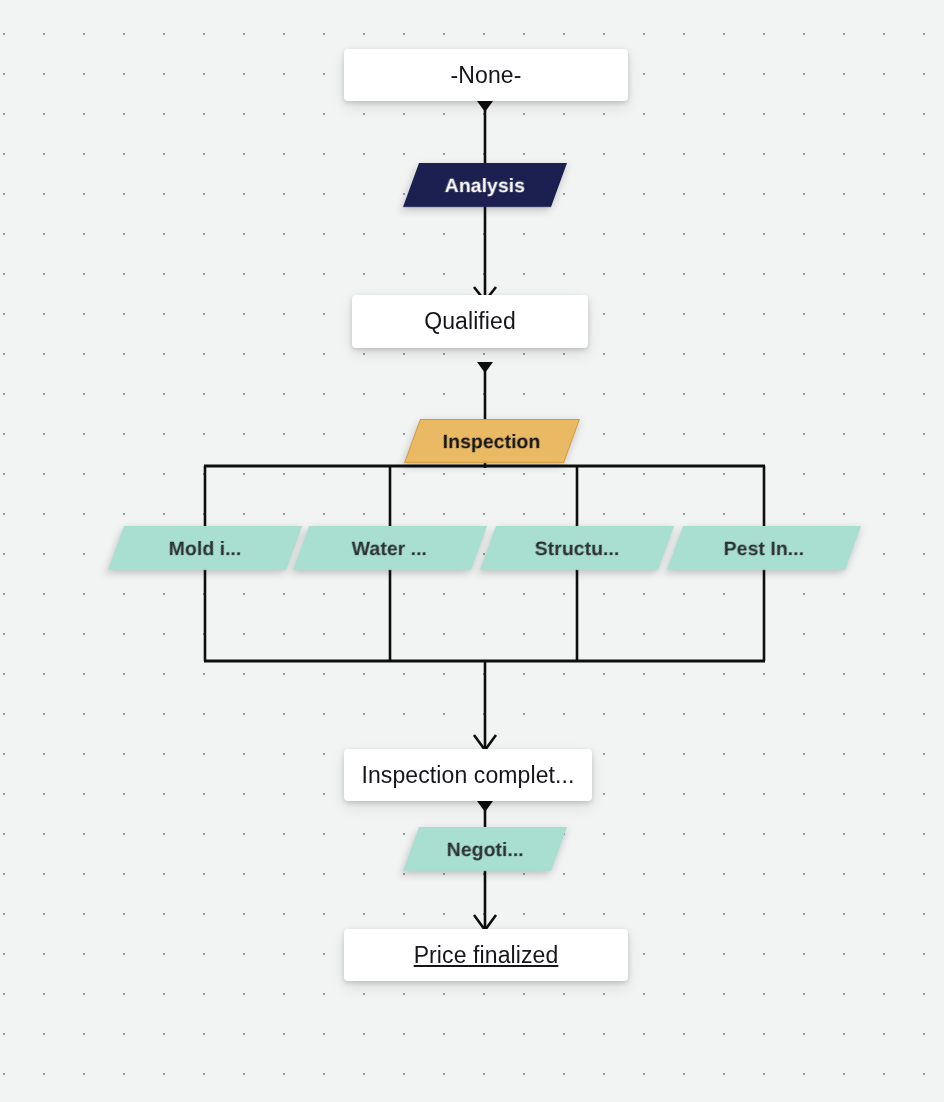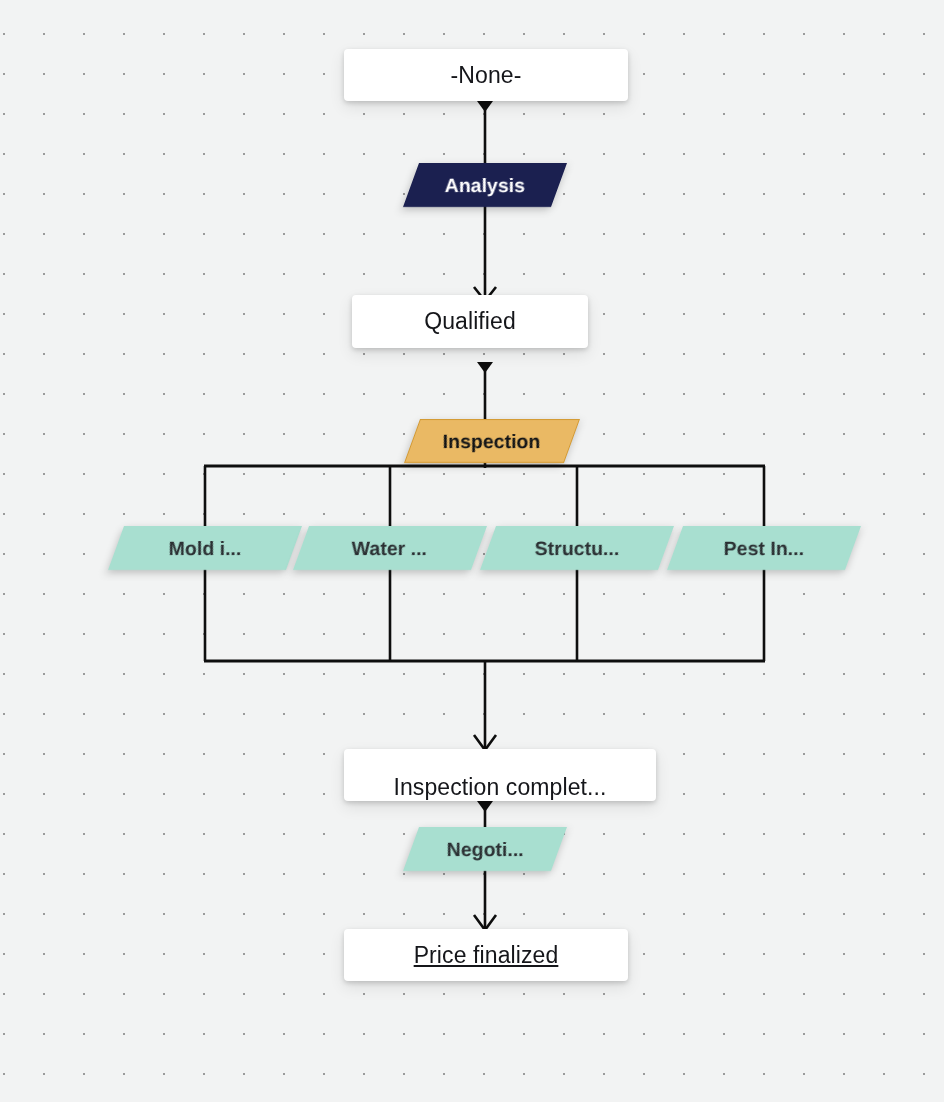--- a/index.html
+++ b/index.html
@@ -124,21 +124,21 @@
   </svg>
 
   <div class="state-node" style="left:344px; top:49px; width:284px; height:52px;">
     <span>-None-</span>
   </div>
 
   <div class="state-node" style="left:344px; top:295px; width:236px; height:53px;margin-left:8px;">
     <span>Qualified</span>
   </div>
 
-  <div class="state-node" style="left:344px; top:749px; width:312px; height:52px;align-items:flex-end;">
+  <div class="state-node" style="left:344px; top:749px; width:248px; height:52px;">
     <span>Inspection complet...</span>
   </div>
 
   <div class="state-node" style="left:344px; top:929px; width:284px; height:52px;text-decoration:underline;">
     <span>Price finalized</span>
   </div>
 
   <div class="transition-node t-analysis" style="left:411px; top:163px; width:148px; height:44px;">
     <span>Analysis</span>
   </div>

